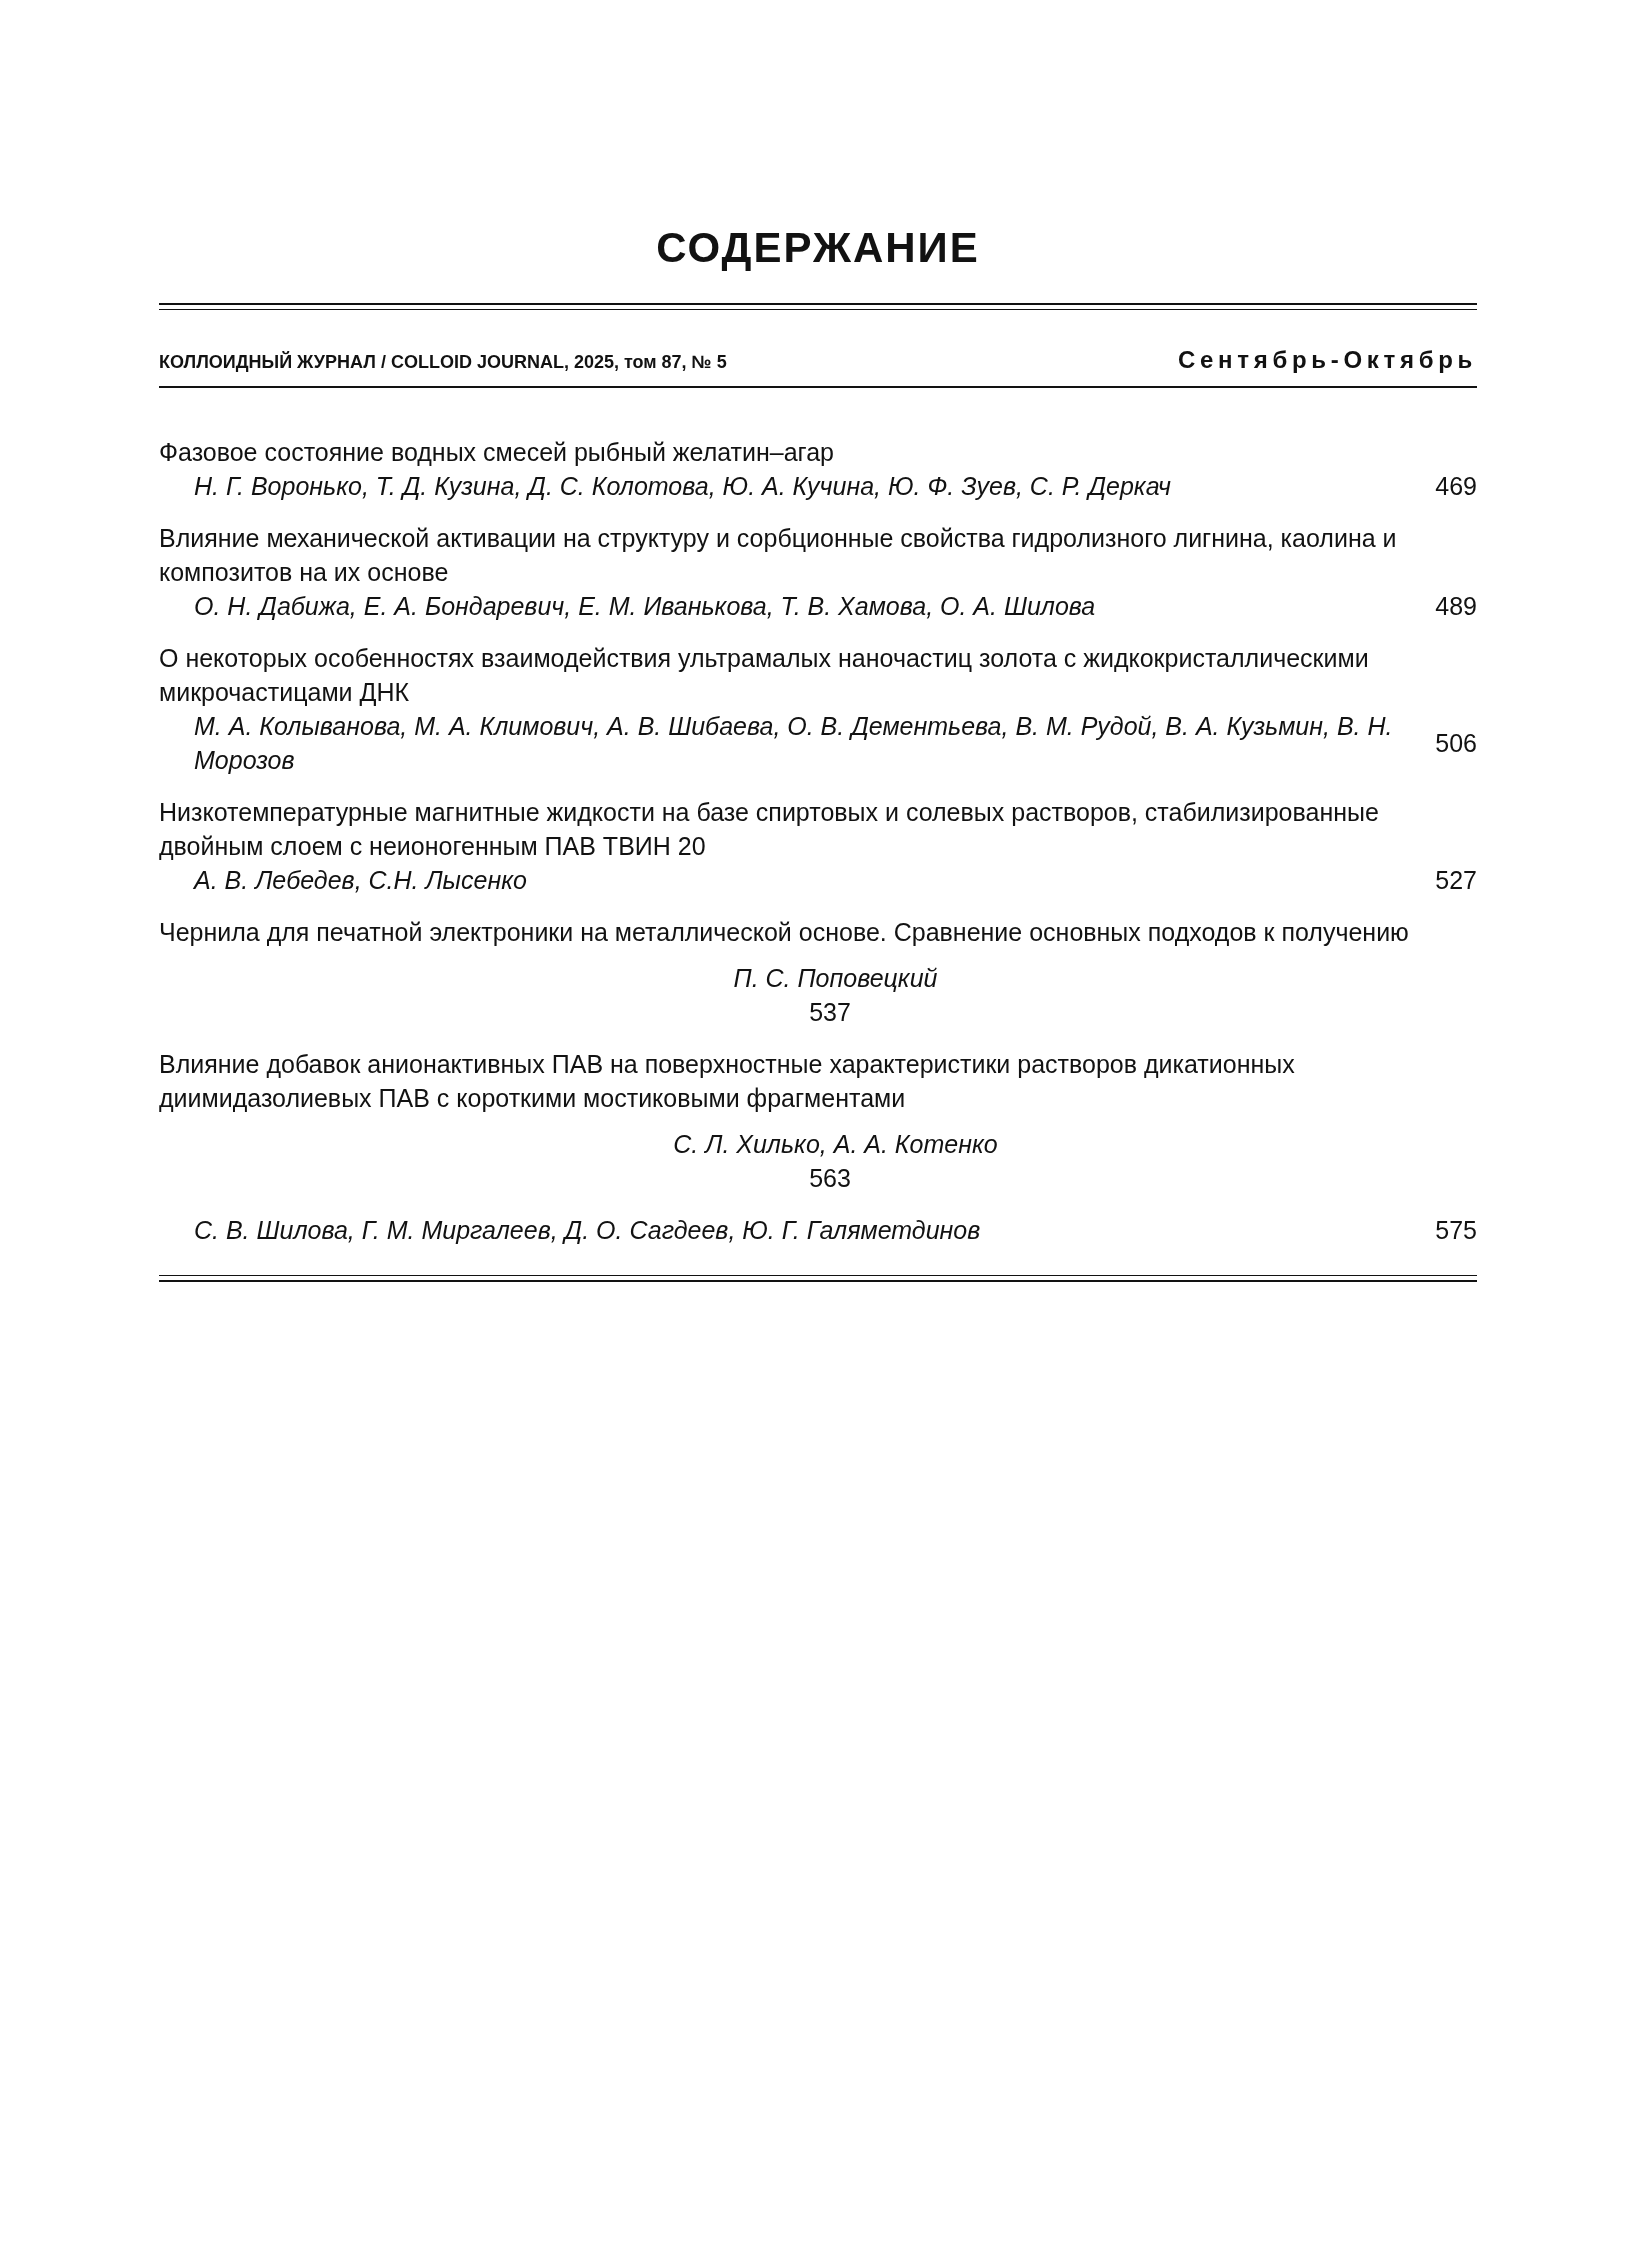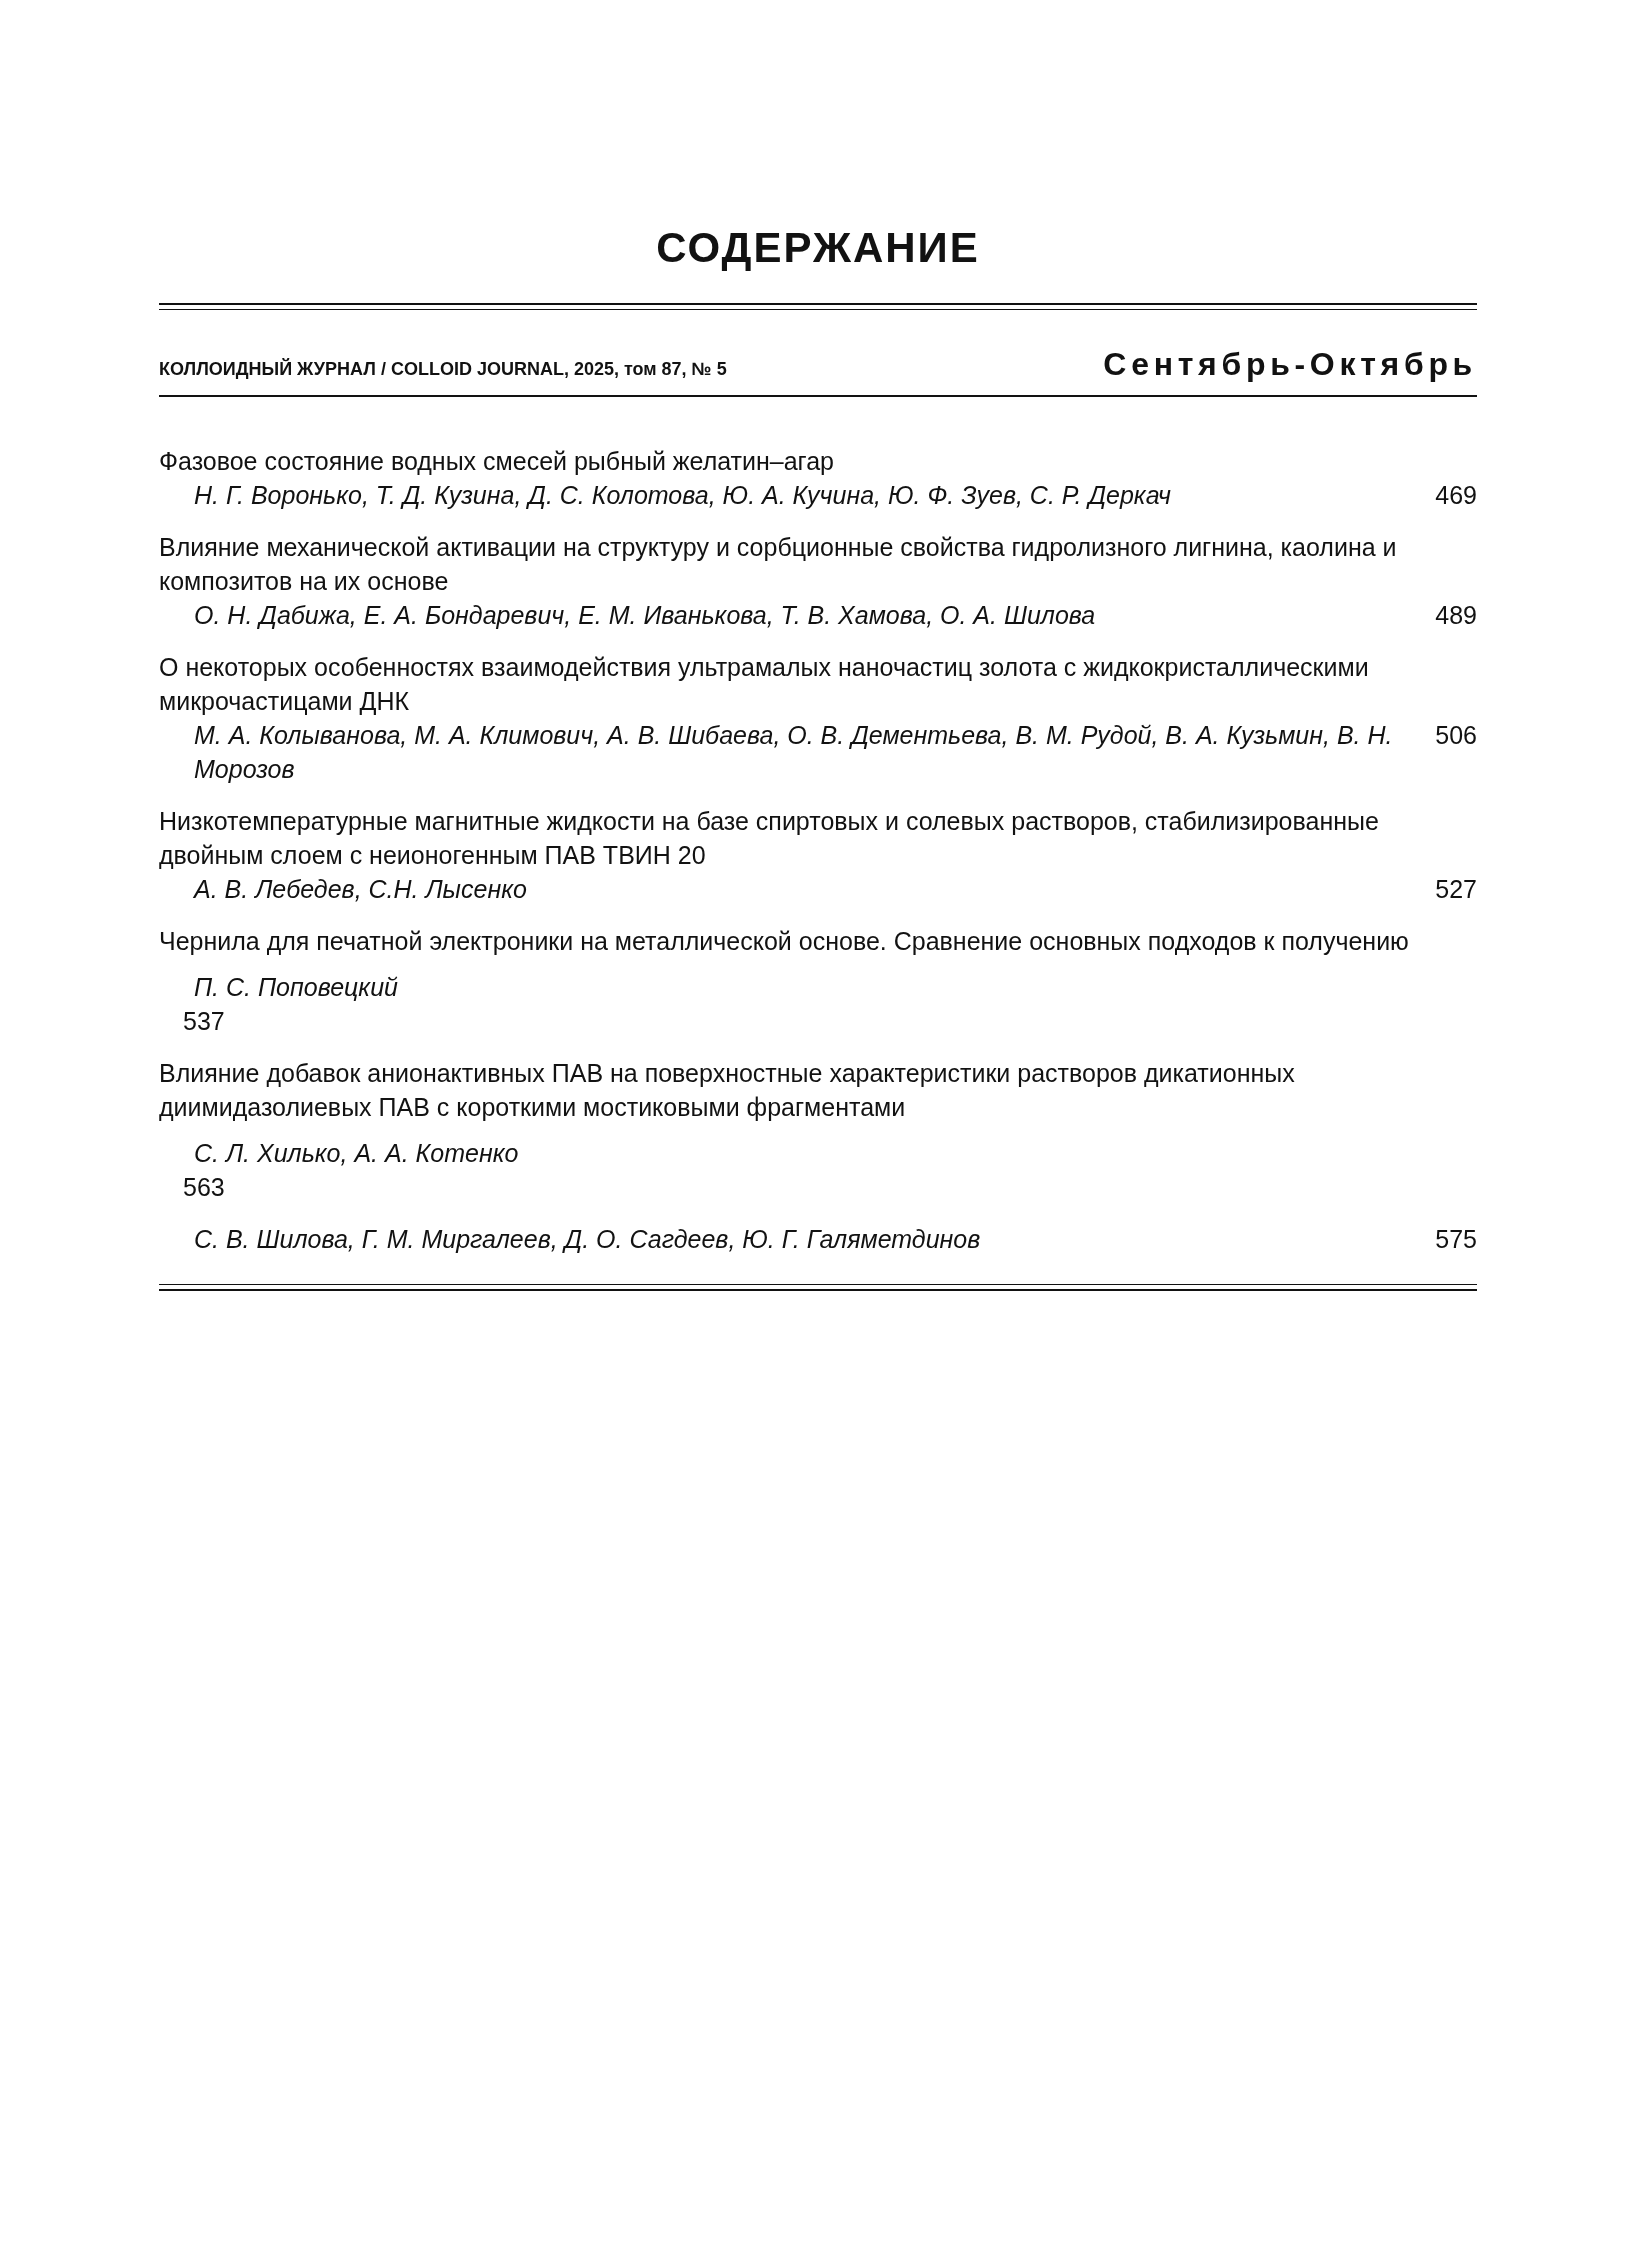--- a/index.html
+++ b/index.html
@@ -42,41 +42,41 @@
     align-items: baseline;
     margin-top: 36px;
     margin-bottom: 12px;
     font-weight: bold;
   }
   .journal-title {
     font-size: 18px;
     white-space: nowrap;
   }
   .issue-period {
-    font-size: 32px;
+    font-size: 24px;
     letter-spacing: 4.7px;
     white-space: nowrap;
   }
   .rule-single {
     border-top: 2px solid #121212;
   }
   .entries {
     margin-top: 47px;
   }
   .entry {
     margin-bottom: 18px;
     font-size: 25px;
     line-height: 34px;
   }
   .entry-title {
     font-weight: normal;
   }
   .entry-row {
     display: flex;
-    align-items: flex-start;
+    align-items: center;
   }
   .entry-authors {
     font-style: italic;
     padding-left: 35px;
     flex: 1 1 auto;
   }
   .entry-row.spaced {
     margin-top: 12px;
     flex-direction: column;
   }

